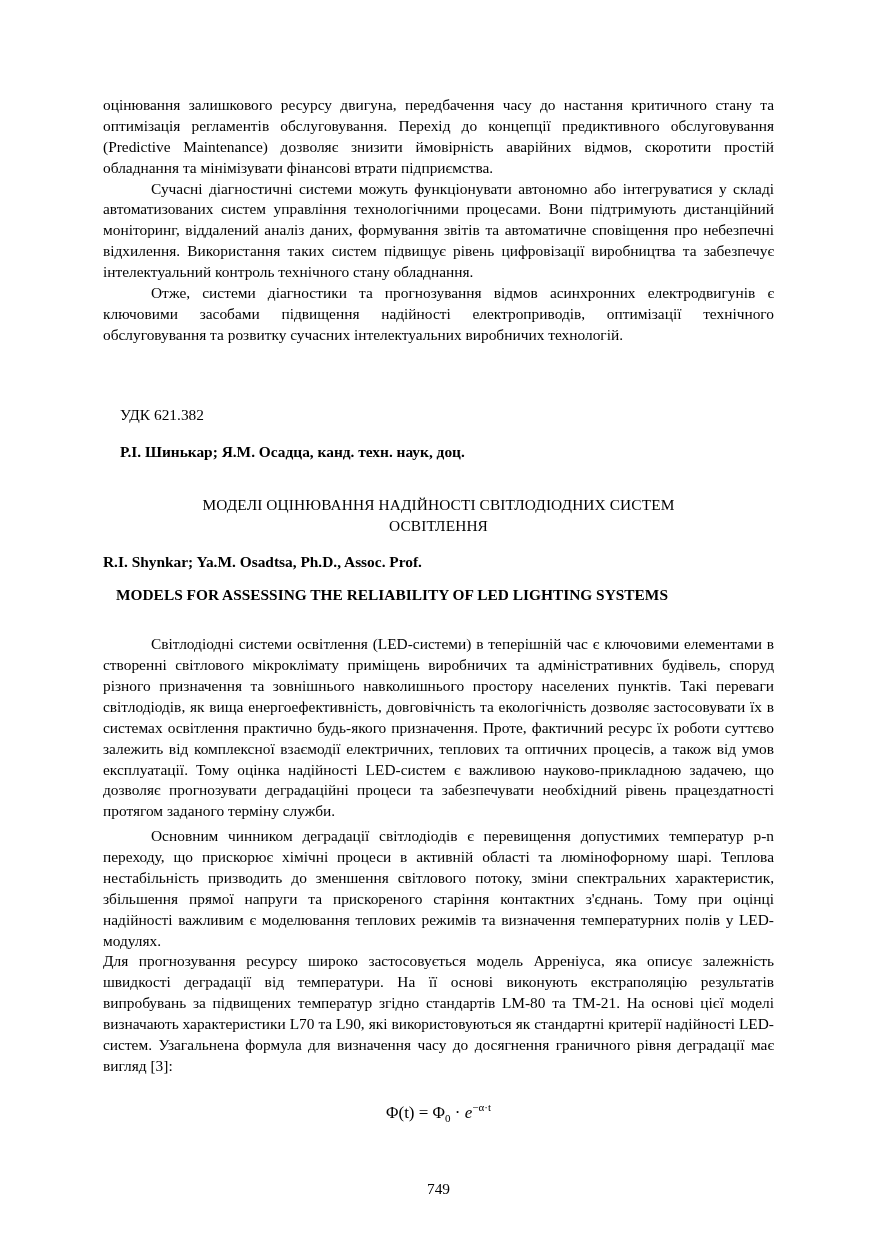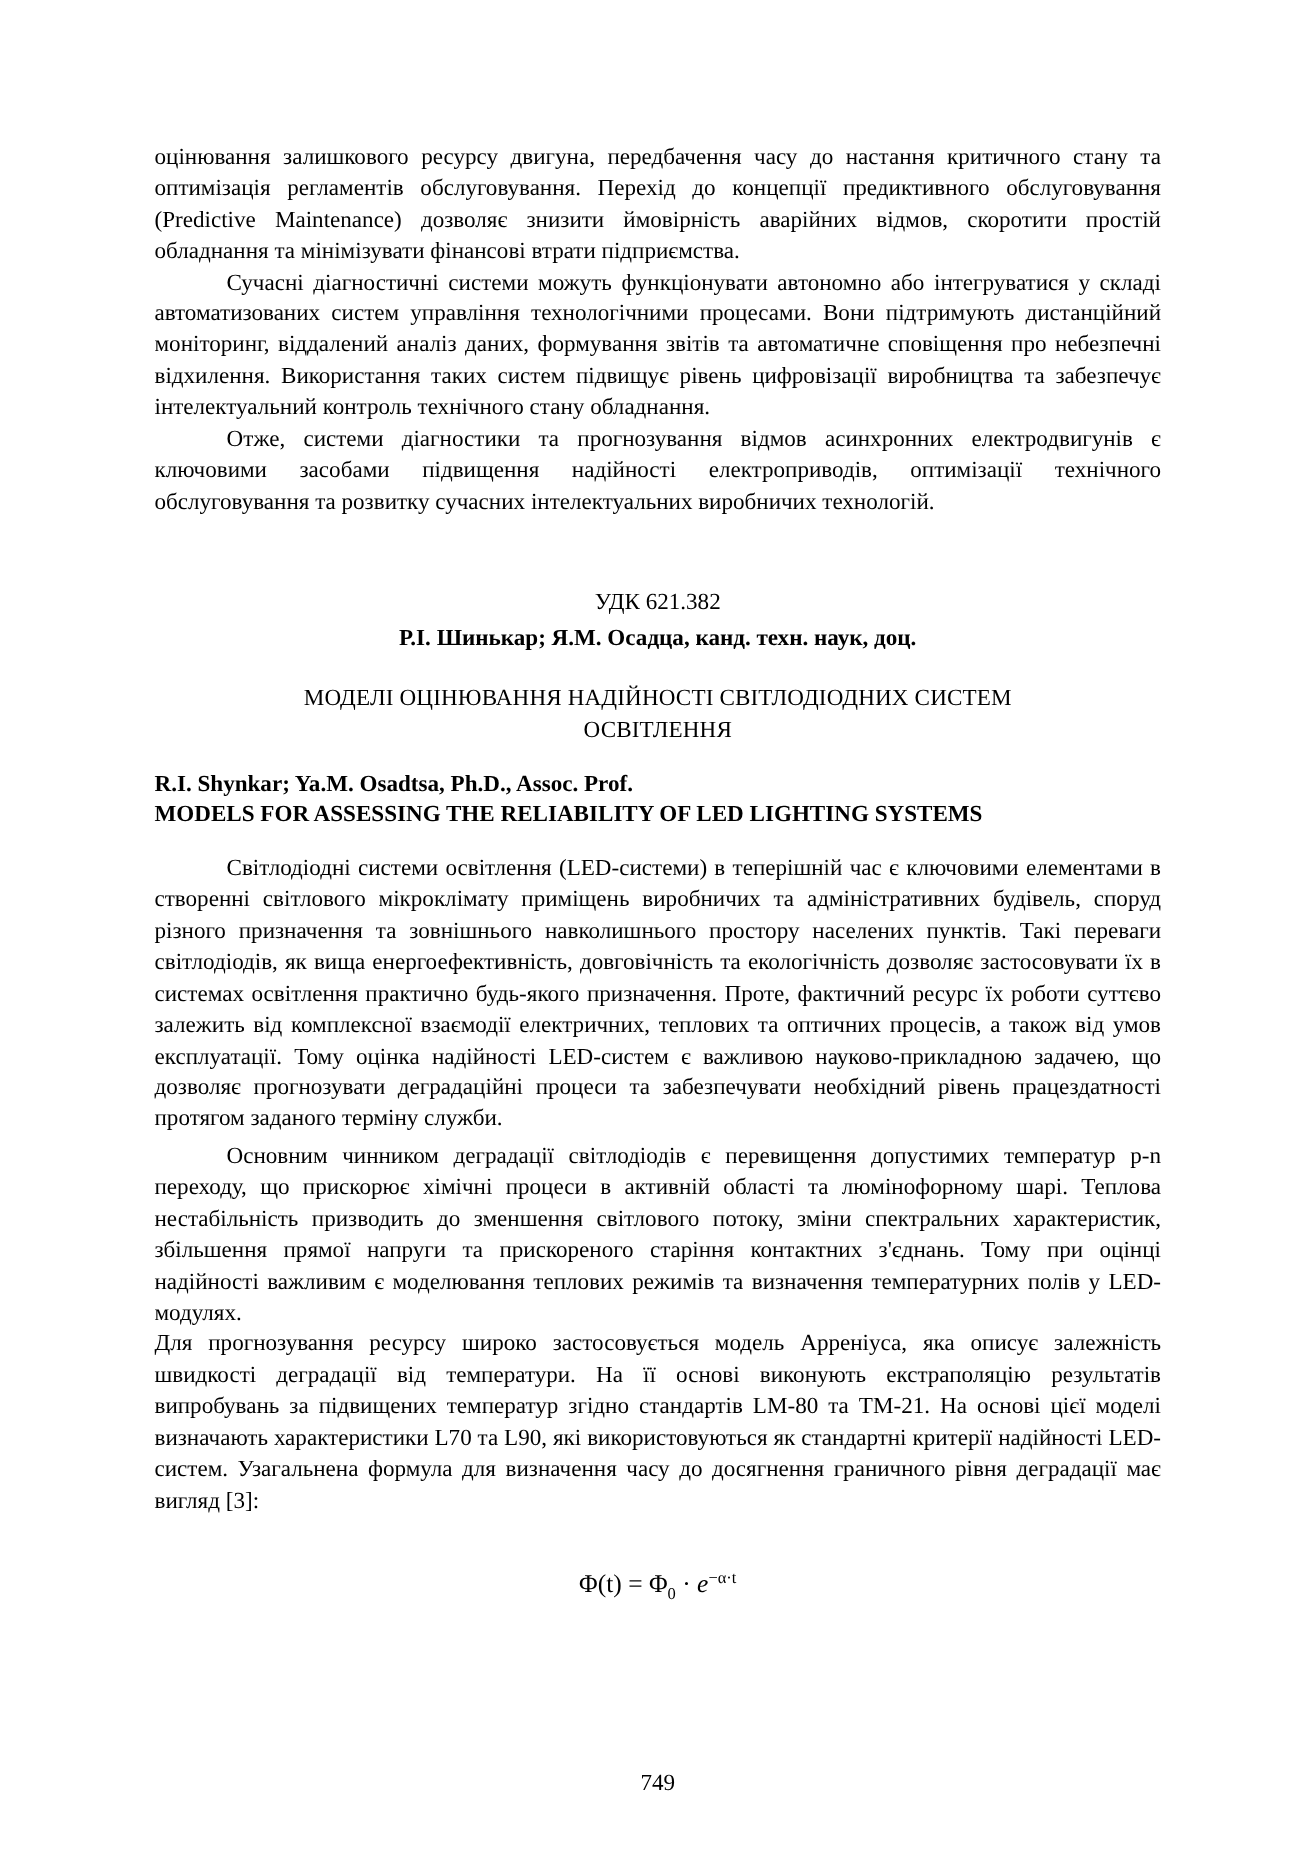--- a/index.html
+++ b/index.html
@@ -35,22 +35,22 @@
   .indent {
     text-indent: 48px;
   }
   .spacer-lg { height: 42px; }
   .spacer-md { height: 15px; }
   .spacer-xs { height: 4px; }
 
   .meta-line {
     font-size: 15.4px;
     line-height: 1.35;
-    text-align: center;
-    margin: 4px;
+    text-align: left;
+    margin: 17px;
   }
   .meta-bold {
     font-weight: bold;
   }
   .title-uk {
     font-size: 15.4px;
     font-weight: normal;
     text-align: center;
     line-height: 1.35;
     margin: 0;
@@ -61,27 +61,27 @@
     font-weight: bold;
     text-align: left;
     line-height: 1.35;
     margin: 0;
   }
   .title-en {
     font-size: 15.4px;
     font-weight: bold;
     text-align: left;
     line-height: 1.35;
-    margin: 0;
+    margin: 13px;
   }
   .formula {
     text-align: center;
     font-size: 17px;
     font-family: "Liberation Serif", serif;
-    margin: 14px;
+    margin: 4px;
     padding-top: 20px;
   }
   .formula i { font-style: italic; }
   .sub {
     font-size: 11px;
     vertical-align: sub;
   }
   .sup {
     font-size: 11px;
     vertical-align: super;

